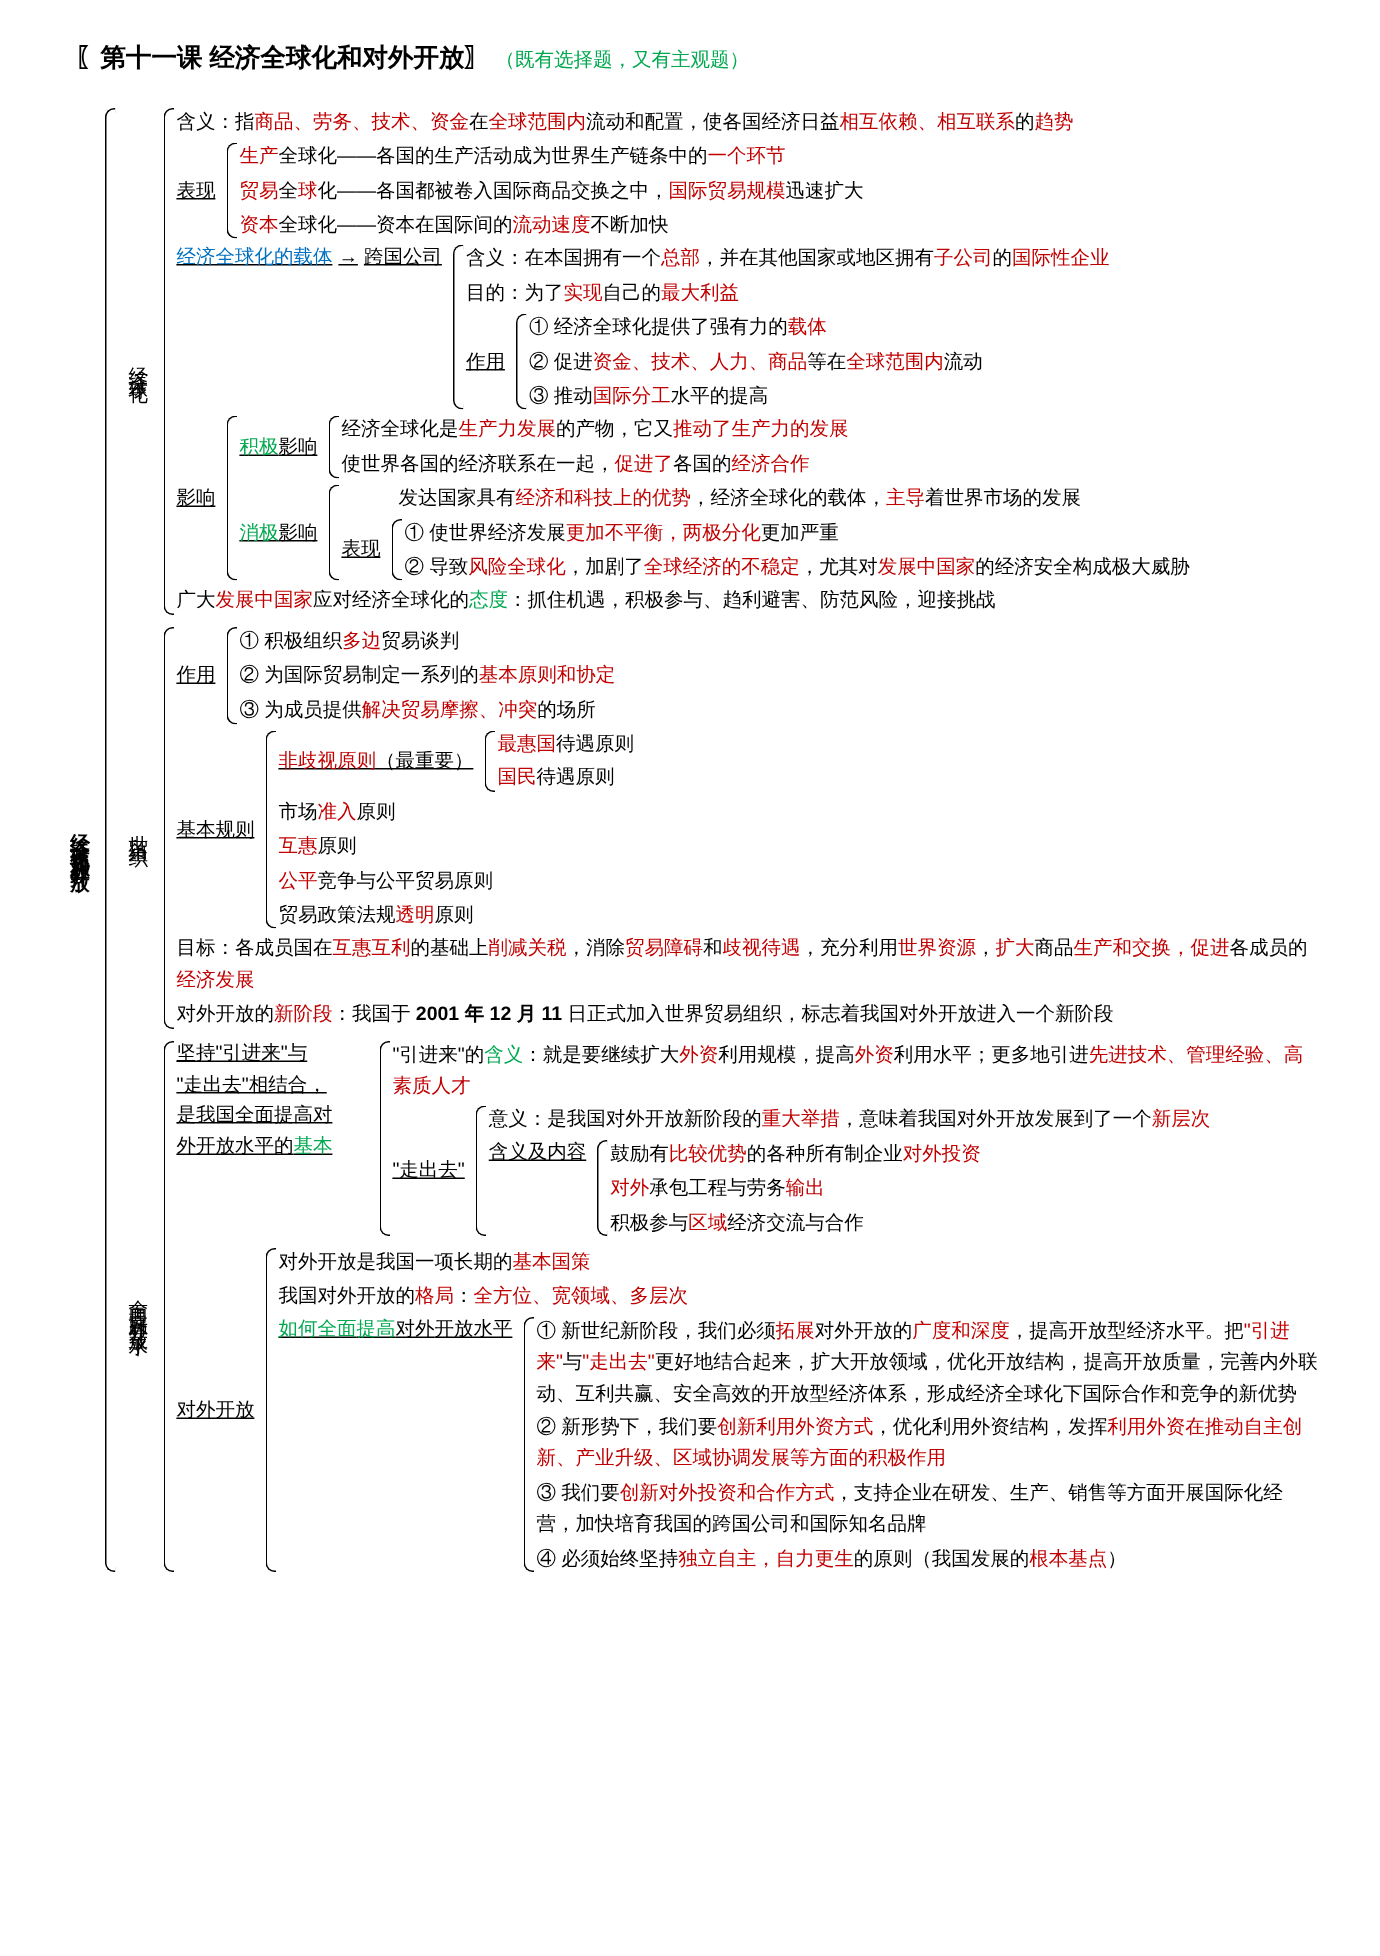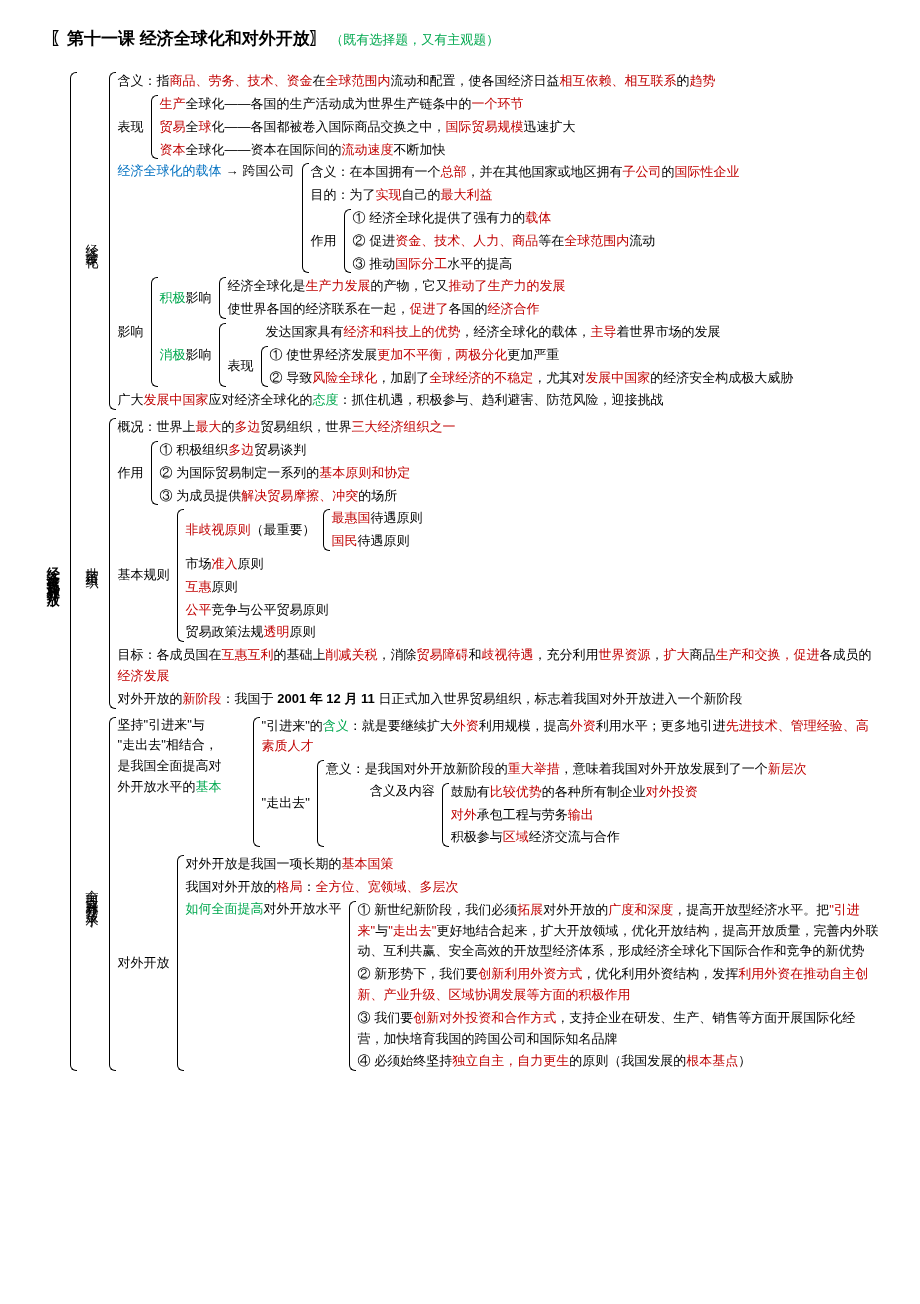--- a/index.html
+++ b/index.html
@@ -44,21 +44,21 @@
     left: 3px; top: 0; bottom: 0;
     width: 6px;
     border-left: 1.2px solid #000;
     border-top: 1.2px solid #000;
     border-bottom: 1.2px solid #000;
     border-top-left-radius: 6px;
     border-bottom-left-radius: 6px;
   }
   .kids { display: flex; flex-direction: column; flex: 1; justify-content: center; }
   .leaf { padding: 1px 0; }
-  .hlabel { display:flex; align-items:center; padding-right:2px; white-space:nowrap; flex-shrink:0; }
+  .hlabel { display:flex; align-items:center; padding-right:2px; white-space:nowrap; flex-shrink:0;text-decoration:underline; }
   .arrow { padding: 0 4px; }
   .mt { margin-top: 4px; }
 </style>
 </head>
 <body>
 
 <div class="title-row">
   <span class="title bold">〖第十一课 经济全球化和对外开放〗</span>
   <span class="subtitle green">
     <span>（</span><span>既有选择题，又有主观题</span><span>）</span>
@@ -149,21 +149,20 @@
         </div>
 
         <div class="leaf"><span>广大</span><span class="red">发展中国家</span><span>应对经济全球化的</span><span class="green">态度</span><span>：抓住机遇，积极参与、趋利避害、防范风险，迎接挑战</span></div>
       </div>
     </div>
 
     <div class="tree mt">
       <div class="vlabel">世贸组织</div>
       <div class="brace"></div>
       <div class="kids">
-        <div class="leaf"><span>概况：世界上</span><span class="red">最大</span><span>的</span><span class="red">多边</span><span>贸易组织，世界</span><span class="red">三大经济组织之一</span></div>
         <div class="tree">
           <div class="hlabel">作用</div>
           <div class="brace"></div>
           <div class="kids">
             <div class="leaf"><span>① 积极组织</span><span class="red">多边</span><span>贸易谈判</span></div>
             <div class="leaf"><span>② 为国际贸易制定一系列的</span><span class="red">基本原则和协定</span></div>
             <div class="leaf"><span>③ 为成员提供</span><span class="red">解决贸易摩擦、冲突</span><span>的场所</span></div>
           </div>
         </div>
         <div class="tree">
@@ -206,21 +205,21 @@
           </div>
           <div class="brace"></div>
           <div class="kids">
             <div class="leaf"><span>"引进来"的</span><span class="green">含义</span><span>：就是要继续扩大</span><span class="red">外资</span><span>利用规模，提高</span><span class="red">外资</span><span>利用水平；更多地引进</span><span class="red">先进技术、管理经验、高素质人才</span></div>
             <div class="tree">
               <div class="hlabel">"走出去"</div>
               <div class="brace"></div>
               <div class="kids">
                 <div class="leaf"><span>意义：是我国对外开放新阶段的</span><span class="red">重大举措</span><span>，意味着我国对外开放发展到了一个</span><span class="red">新层次</span></div>
                 <div class="tree">
-                  <div class="hlabel" style="flex-direction:column;margin-left:44px;">含义及内容</div>
+                  <div class="hlabel" style="flex-direction:column;">含义及内容</div>
                   <div class="brace"></div>
                   <div class="kids">
                     <div class="leaf"><span>鼓励有</span><span class="red">比较优势</span><span>的各种所有制企业</span><span class="red">对外投资</span></div>
                     <div class="leaf"><span class="red">对外</span><span>承包工程与劳务</span><span class="red">输出</span></div>
                     <div class="leaf"><span>积极参与</span><span class="red">区域</span><span>经济交流与合作</span></div>
                   </div>
                 </div>
               </div>
             </div>
           </div>

